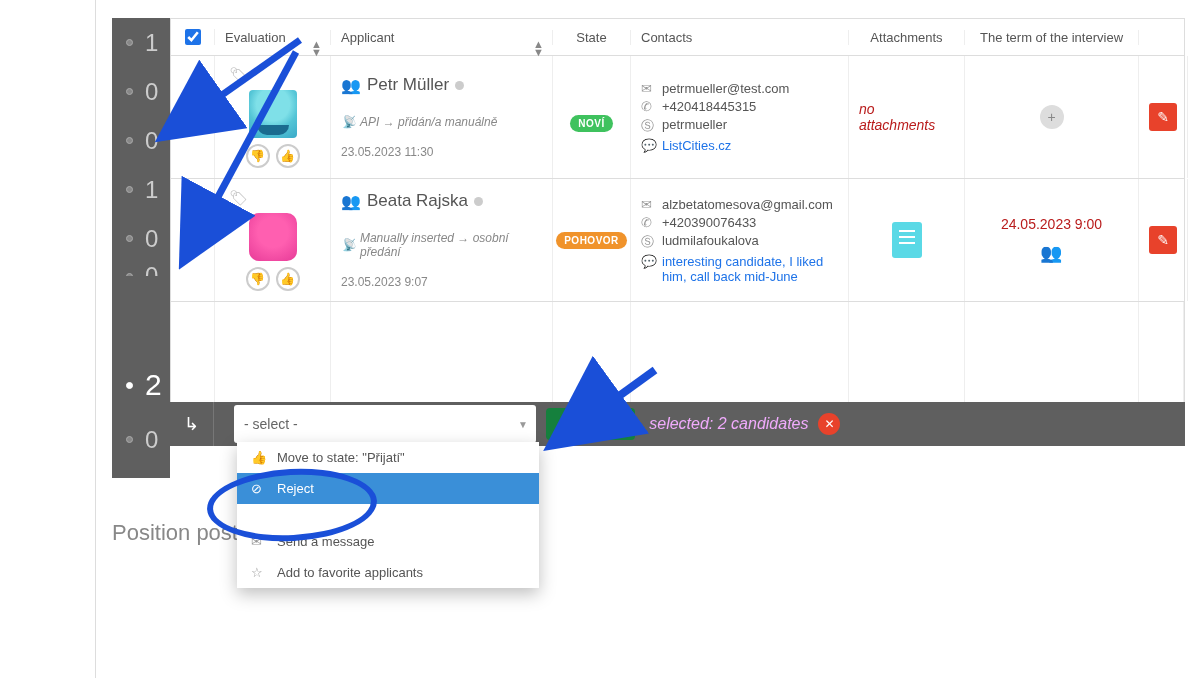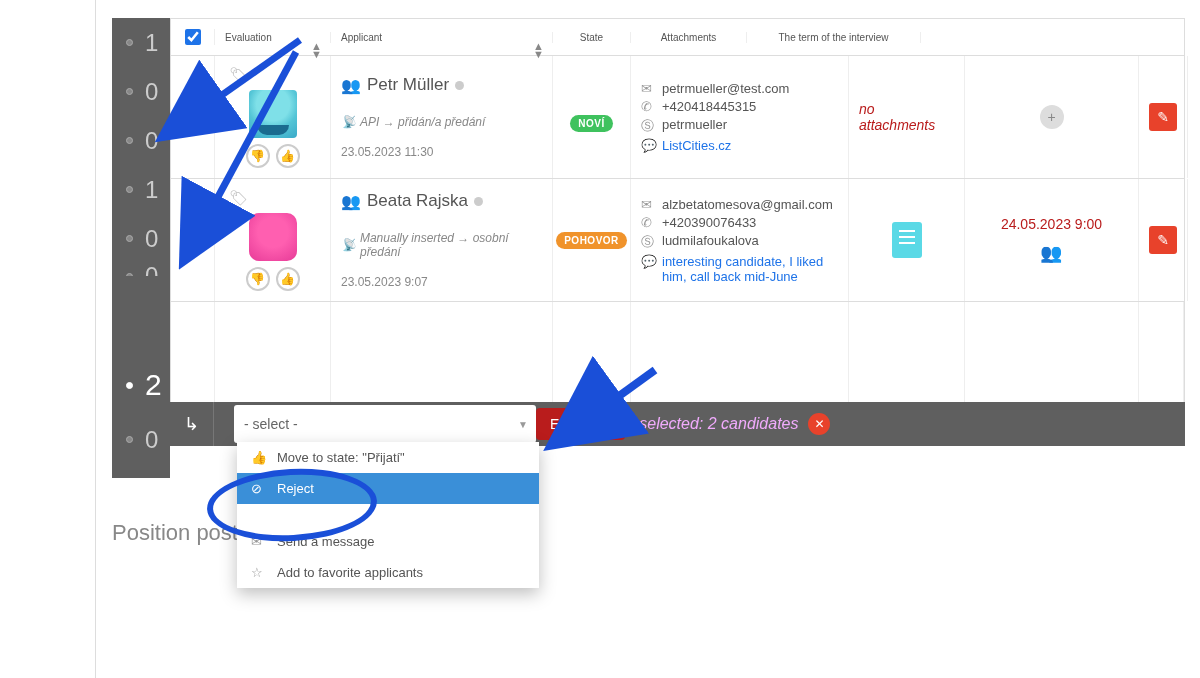--- a/index.html
+++ b/index.html
@@ -18,21 +18,21 @@
   .th-row { display: flex; height: 38px; border: 1px solid #ddd; border-bottom:1px solid #ddd; align-items:center; background:#fff;}
   .th-row > div, .row > div { border-right: 1px solid #eee; display:flex; align-items:center; padding: 0 10px; }
   .col-chk   { width: 44px; flex: 0 0 44px; justify-content:center;}
   .col-eval  { width: 116px; flex: 0 0 116px; position:relative;}
   .col-app   { width: 222px; flex: 0 0 222px; position:relative;}
   .col-state { width: 78px;  flex: 0 0 78px; justify-content:center;}
   .col-cont  { width: 218px; flex: 0 0 218px; }
   .col-att   { width: 116px; flex: 0 0 116px; justify-content:center;}
   .col-int   { width: 174px; flex: 0 0 174px; justify-content:center;}
   .col-edit  { flex: 1; justify-content:center;}
-  .th-row .lbl { color: #555; font-size: 10px; }
+  .th-row .lbl { color: #555; font-size: 13px; }
   .sort-ic { position:absolute; right:8px; top:10px; color:#888; font-size:11px; line-height:8px;}
 
   .row { display:flex; min-height: 110px; border: 1px solid #ddd; border-top:none; background:#fff;}
   .row > div { padding-top:10px; padding-bottom:10px; }
   .chk { width:16px;height:16px; accent-color:#1e73e8; }
   .eval-col-inner { display:flex; flex-direction:column; align-items:center; gap:6px; width:100%;}
   .tag-ic { color:#bbb; font-size:15px; align-self:flex-start; margin-left:4px;}
   .avatar1, .avatar2 { width:48px;height:48px; border-radius:4px; display:block; }
   .avatar1 { background: radial-gradient(circle at 50% 30%, #7fe0e8 40%, #54c5d6 60%, #3aa9c8 100%); position:relative;}
   .avatar1::after{content:"";position:absolute;top:35px;left:8px;width:32px;height:10px;background:#1a6b8f;border-radius:0 0 16px 16px;}
@@ -65,21 +65,21 @@
   .plus-circ{ width:24px;height:24px;border-radius:50%;background:#ddd;display:flex;align-items:center;justify-content:center;color:#888;font-size:14px;}
   .ppl-ic2{ color:#888;font-size:18px;}
 
   .edit-btn { width:28px;height:28px;background:#e8422b;border-radius:3px;display:flex;align-items:center;justify-content:center;color:#fff;font-size:14px;}
 
   
   .bulk-bar { position:absolute; left:170px; right:15px; top: 402px; height:44px; background:#5f5f5f; display:flex; align-items:center; z-index:2;}
   .bulk-arrow-cell { width:44px; height:44px; display:flex; align-items:center; justify-content:center; color:#fff; font-size:18px; border-right:1px solid #777; }
   .select-wrap { margin-left: 20px; width: 302px; height:38px; background:#fff; border-radius:3px; padding:0 26px 0 10px; display:flex; align-items:center; position:relative; color:#666; font-size:14px; z-index:5;}
   .select-wrap .caret { position:absolute; right:8px; top:14px; font-size:10px; color:#999;}
-  .exec-btn { background:#b91c1c; color:#fff; padding:8px 14px; border-radius:4px; font-size:14px; display:flex; align-items:center; gap:6px;}
+  .exec-btn { margin-left:10px; background:#15803d; color:#fff; padding:8px 14px; border-radius:4px; font-size:14px; display:flex; align-items:center; gap:6px;}
   .selected-txt { color:#f0abfc; font-style:italic; font-size:16px; margin-left:14px; }
   .clear-btn { margin-left:10px; background:#e8422b; color:#fff; width:22px;height:22px; border-radius:11px; display:flex; align-items:center; justify-content:center; font-size:12px; }
 
   
   .dropdown { position:absolute; left: 237px; top: 442px; width: 302px; background:#fff; box-shadow: 0 6px 16px rgba(0,0,0,0.25); z-index:10;}
   .dropdown .opt { padding: 8px 14px; display:flex; align-items:center; gap:10px; color:#555; font-size:13px;}
   .dropdown .opt.blank { height: 22px; }
   .dropdown .opt.highlight { background:#3a8fd8; color:#fff; }
   .dropdown .opt.highlight .opt-ic { color:#fff;}
   .opt-ic { color:#999; width:16px; font-size:13px;}
@@ -145,20 +145,23 @@
           <span class="lbl">Evaluation</span>
           <span class="sort-ic">▲<br>▼</span>
         </div>
       <div class="col-app">
           <span class="lbl">Applicant</span>
           <span class="sort-ic">▲<br>▼</span>
         </div>
       <div class="col-state">
           <span class="lbl">State</span>
         </div>
+      <div class="col-cont">
+          <span class="lbl">Contacts</span>
+        </div>
       <div class="col-att">
           <span class="lbl">Attachments</span>
         </div>
       <div class="col-int">
           <span class="lbl">The term of the interview</span>
         </div>
       <div class="col-edit"></div>
     </div>
 
     <div class="row">
@@ -178,21 +181,21 @@
       <div class="col-app">
         <div class="app-inner">
           <div class="name-line">
             <span class="ppl-ic">👥</span>
             <span>Petr Müller</span>
             <span class="status-dot"></span>
           </div>
           <div style="height:12px"></div>
           <div class="meta-line">
               <span style="color:#bbb">📡</span>
-              <span>API → přidán/a předání</span>
+              <span>API → přidán/a manuálně</span>
             </div>
           <div class="date-line">23.05.2023 11:30</div>
         </div>
       </div>
       <div class="col-state">
           <span class="badge green">NOVÍ</span>
         </div>
       <div class="col-cont">
         <div class="contacts">
           <div class="line">

